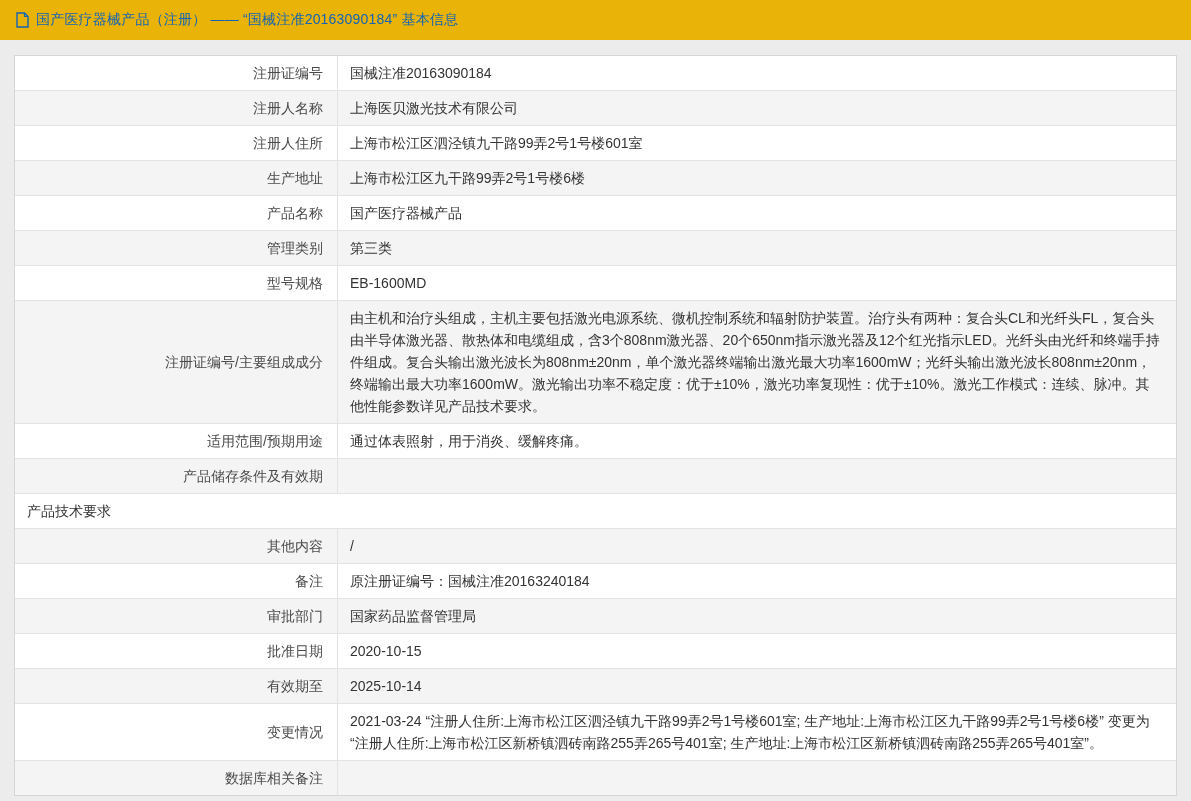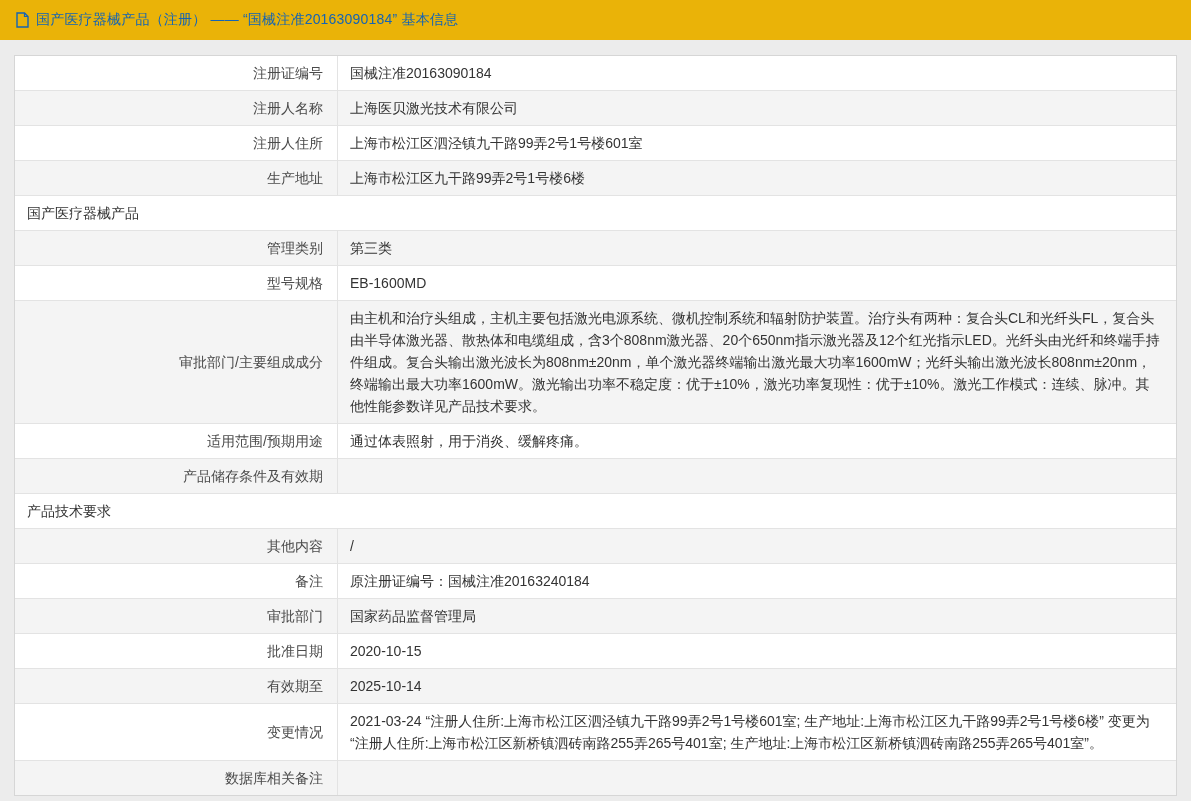--- a/index.html
+++ b/index.html
@@ -87,32 +87,33 @@
   </div>
   <div class="row">
     <div class="cell label">注册人住所</div>
     <div class="cell value">上海市松江区泗泾镇九干路99弄2号1号楼601室</div>
   </div>
   <div class="row">
     <div class="cell label">生产地址</div>
     <div class="cell value">上海市松江区九干路99弄2号1号楼6楼</div>
   </div>
   <div class="row">
+    <div class="cell label">产品名称</div>
     <div class="cell value">国产医疗器械产品</div>
   </div>
   <div class="row">
     <div class="cell label">管理类别</div>
     <div class="cell value">第三类</div>
   </div>
   <div class="row">
     <div class="cell label">型号规格</div>
     <div class="cell value">EB-1600MD</div>
   </div>
   <div class="row">
-    <div class="cell label">审批部门/主要组成成分</div>
+    <div class="cell label">注册证编号/主要组成成分</div>
     <div class="cell value">由主机和治疗头组成，主机主要包括激光电源系统、微机控制系统和辐射防护装置。治疗头有两种：复合头CL和光纤头FL，复合头由半导体激光器、散热体和电缆组成，含3个808nm激光器、20个650nm指示激光器及12个红光指示LED。光纤头由光纤和终端手持件组成。复合头输出激光波长为808nm±20nm，单个激光器终端输出激光最大功率1600mW；光纤头输出激光波长808nm±20nm，终端输出最大功率1600mW。激光输出功率不稳定度：优于±10%，激光功率复现性：优于±10%。激光工作模式：连续、脉冲。其他性能参数详见产品技术要求。</div>
   </div>
   <div class="row">
     <div class="cell label">适用范围/预期用途</div>
     <div class="cell value">通过体表照射，用于消炎、缓解疼痛。</div>
   </div>
   <div class="row">
     <div class="cell label">产品储存条件及有效期</div>
     <div class="cell value"></div>
   </div>

